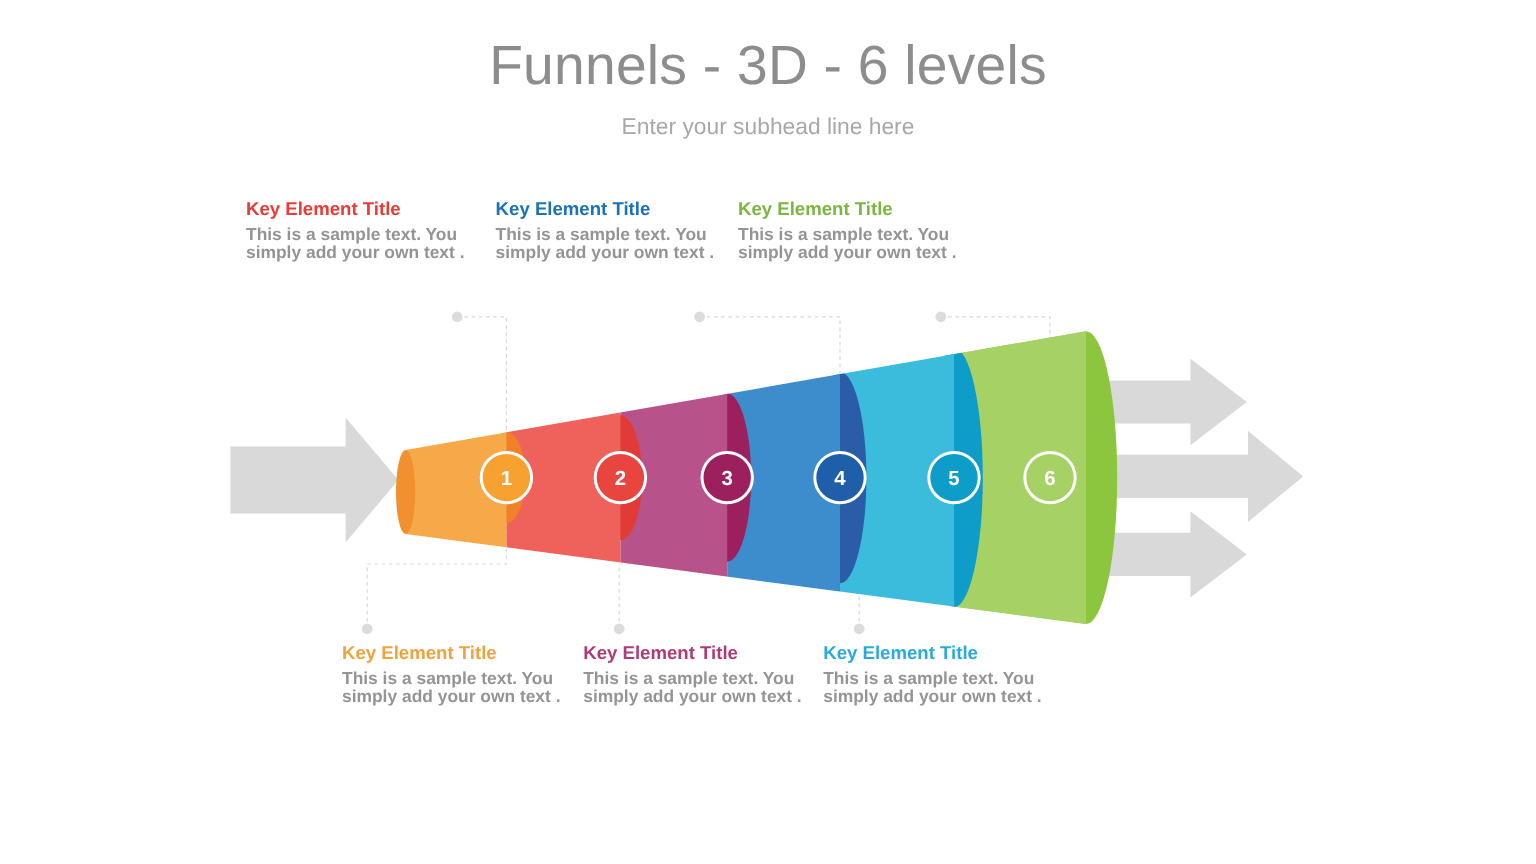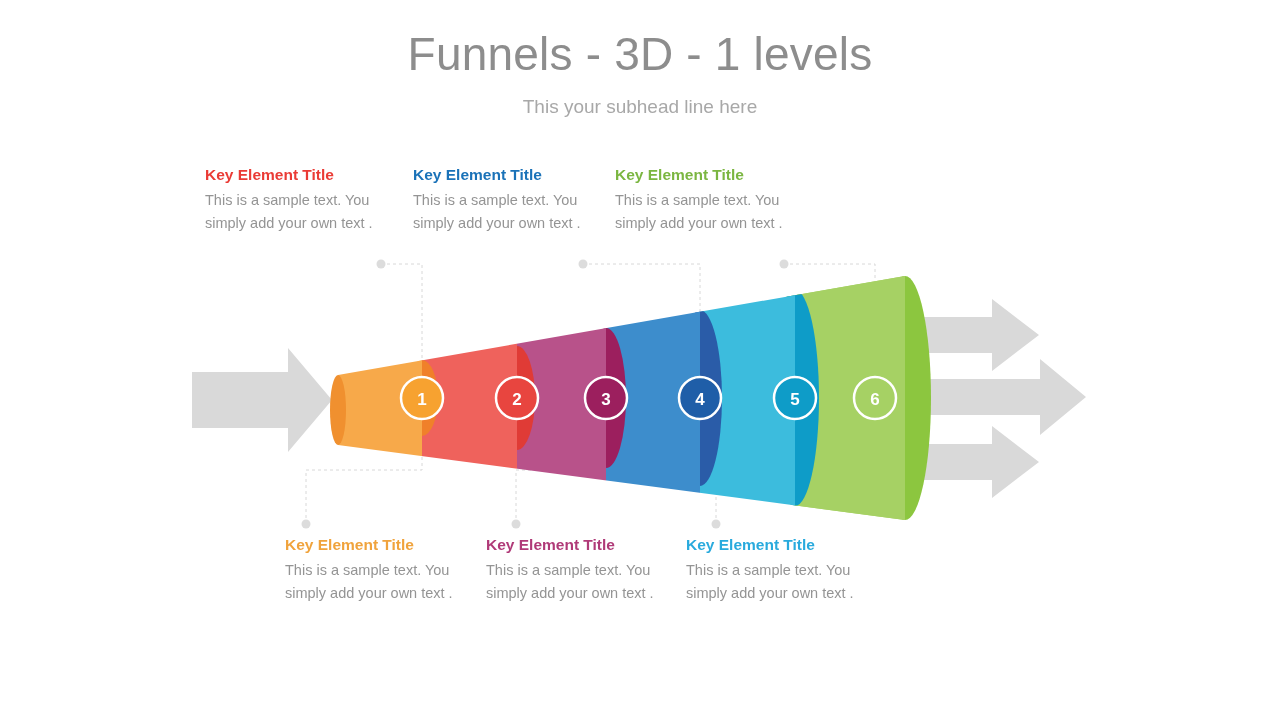--- a/index.html
+++ b/index.html
@@ -31,21 +31,21 @@
     color:#a8a8a8;
   }
 
   
   .label-block{position:absolute;width:200px;text-align:left;}
   .label-title{
     font-size:15.5px;font-weight:bold;line-height:21px;
     margin:0 0 4px 0;white-space:nowrap;
   }
   .label-body{
-    font-size:14.5px;line-height:23px;color:#949494;font-weight:400;
+    font-size:14.5px;line-height:15px;color:#949494;font-weight:700;
   }
 
   .lb-top{top:164px;}
   .lb-bottom{top:534px;}
 
   .lb1{left:205px;}
   .lb2{left:413px;}
   .lb3{left:615px;}
   .lb4{left:285px;}
   .lb5{left:486px;}
@@ -59,22 +59,22 @@
     font-size:17px;font-weight:bold;
     text-anchor:middle;
     dominant-baseline:central;
   }
 </style>
 </head>
 <body>
 
 <div id="stage">
 
-  <div class="title">Funnels - 3D - 1 levels</div>
-  <div class="subtitle">This your subhead line here</div>
+  <div class="title">Funnels - 3D - 6 levels</div>
+  <div class="subtitle">Enter your subhead line here</div>
 
   <svg id="funnel-svg" width="1280" height="720" viewBox="0 0 1280 720">
 
     <defs>
 
       <clipPath id="coneClip">
         <path d="M338,375 L905,276 L905,520 L338,445 Z"></path>
       </clipPath>
     </defs>
 

